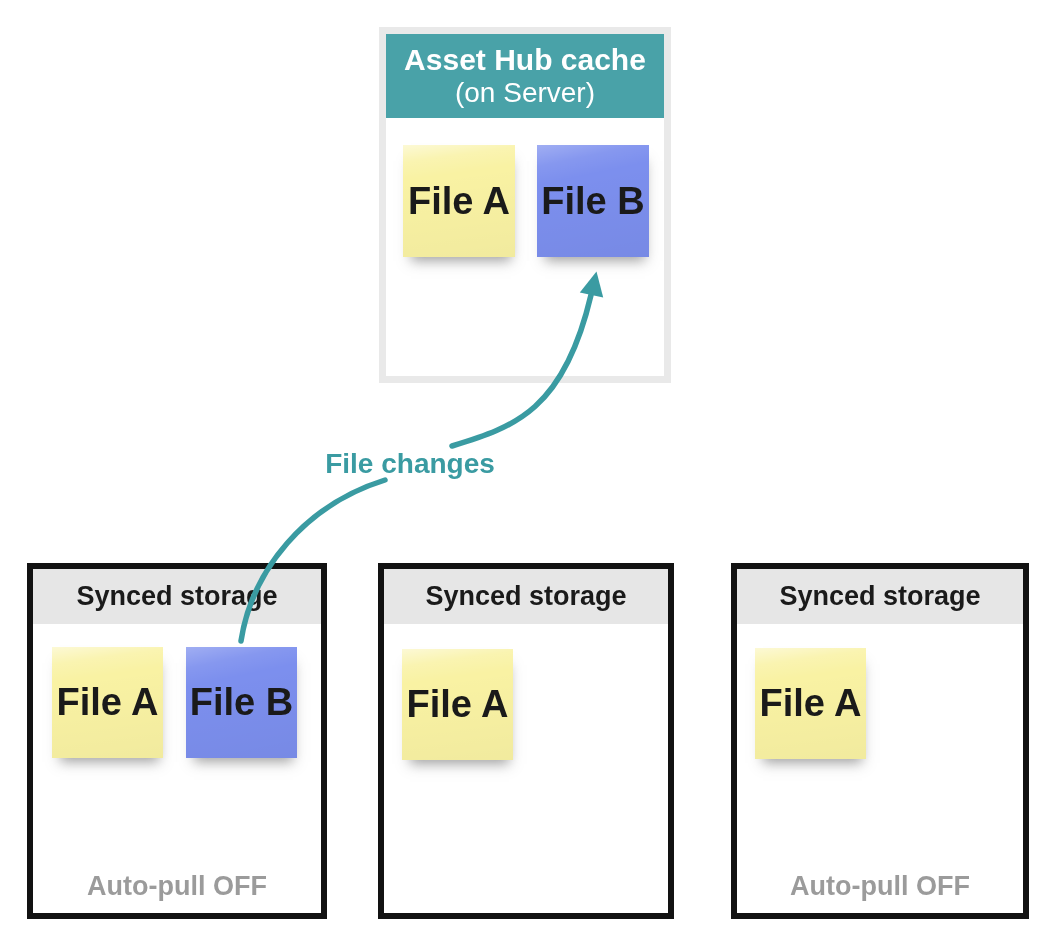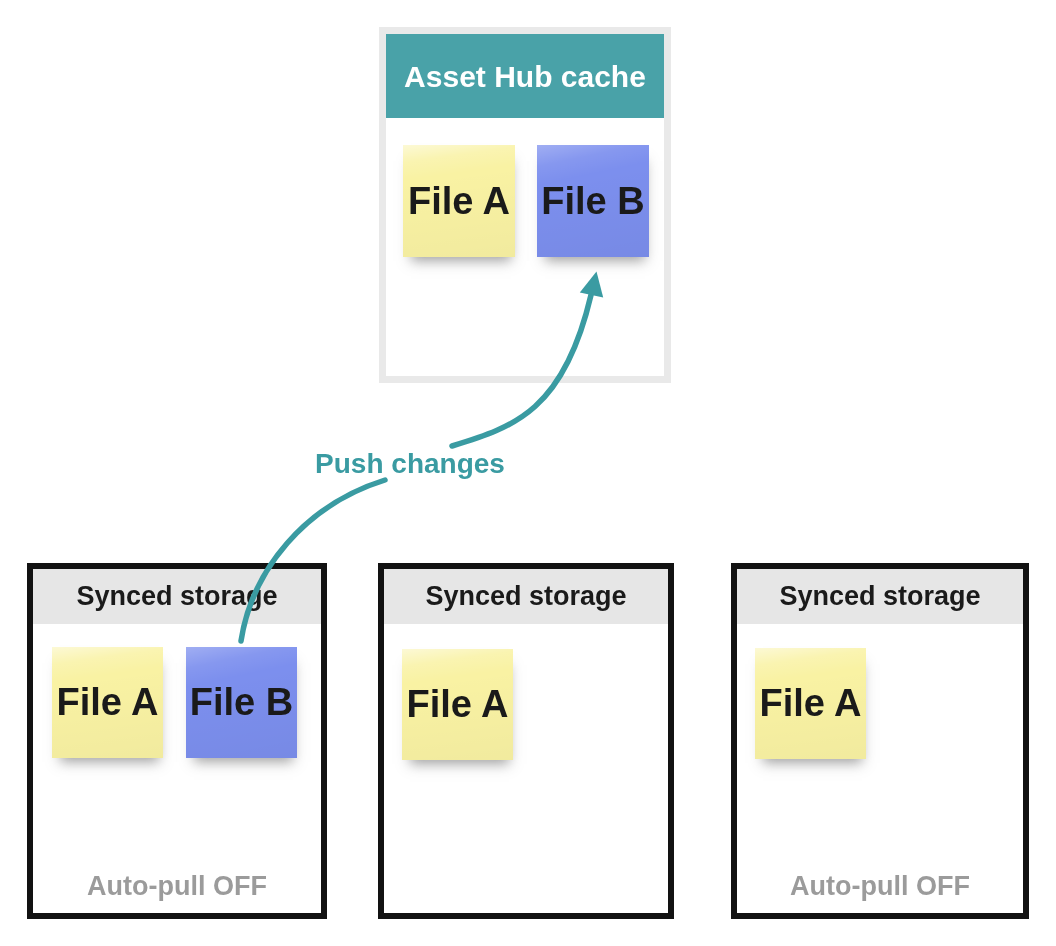--- a/index.html
+++ b/index.html
@@ -55,20 +55,21 @@
     color:var(--teal-arrow);font-size:28px;font-weight:bold;white-space:nowrap;}
 </style>
 </head>
 <body>
 
 <div class="canvas">
 
   <div class="hub-box">
     <div class="hub-header">
       <div class="hub-title">Asset Hub cache</div>
+      <div class="hub-subtitle">(on Server)</div>
     </div>
     <div class="note note-yellow hub-note hub-note-a">
       <span>File A</span>
     </div>
     <div class="note note-blue hub-note hub-note-b">
       <span>File B</span>
     </div>
   </div>
 
   <div class="storage-box storage-left">
@@ -106,15 +107,15 @@
       <span>Auto-pull OFF</span>
     </div>
   </div>
 
   <svg class="arrow-layer" viewBox="0 0 1056 946">
     <path class="arrow-path" d="M 241 641 C 252 570, 305 505, 385 480"></path>
     <path class="arrow-path" d="M 452 446 C 515 427, 564 410, 591 295"></path>
     <polygon class="arrow-head" points="596.5,271.6 603.2,297.6 579.8,292.4"></polygon>
   </svg>
 
-  <div class="push-label">Push changes</div>
+  <div class="push-label">File changes</div>
 
 </div>
 
 </body></html>

